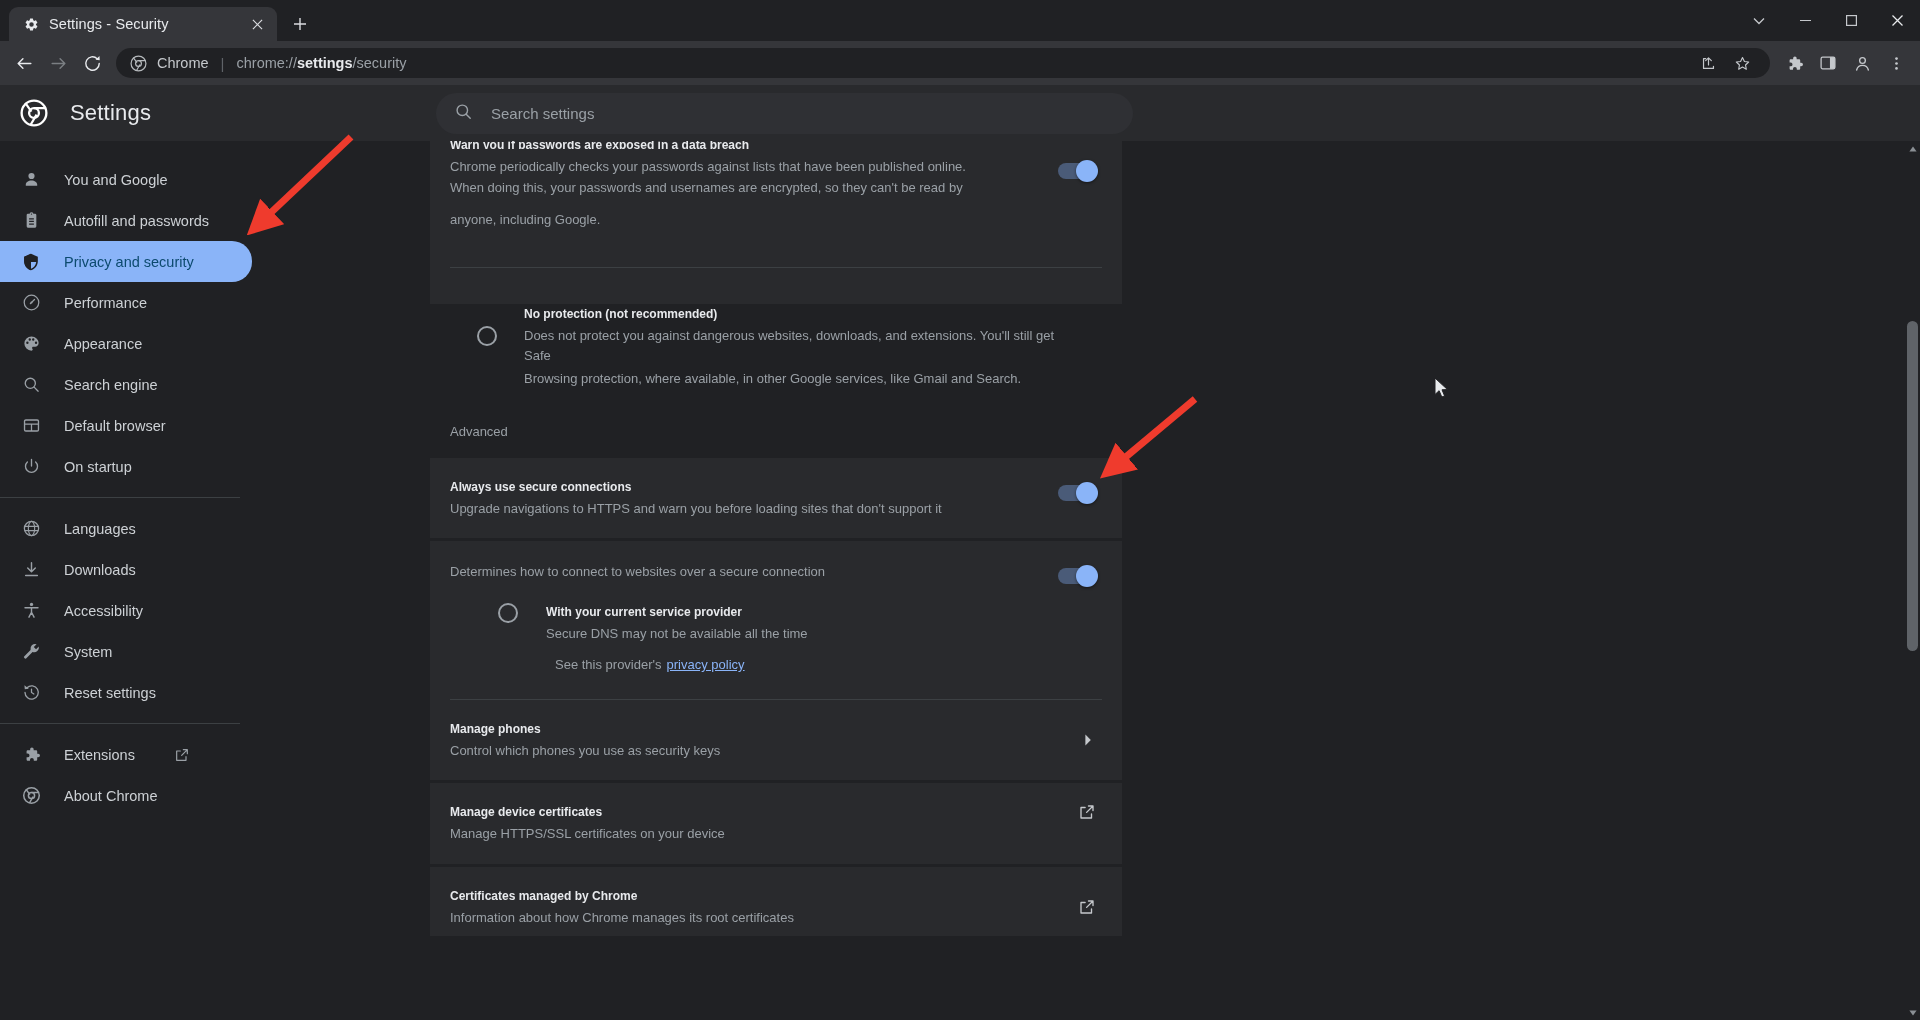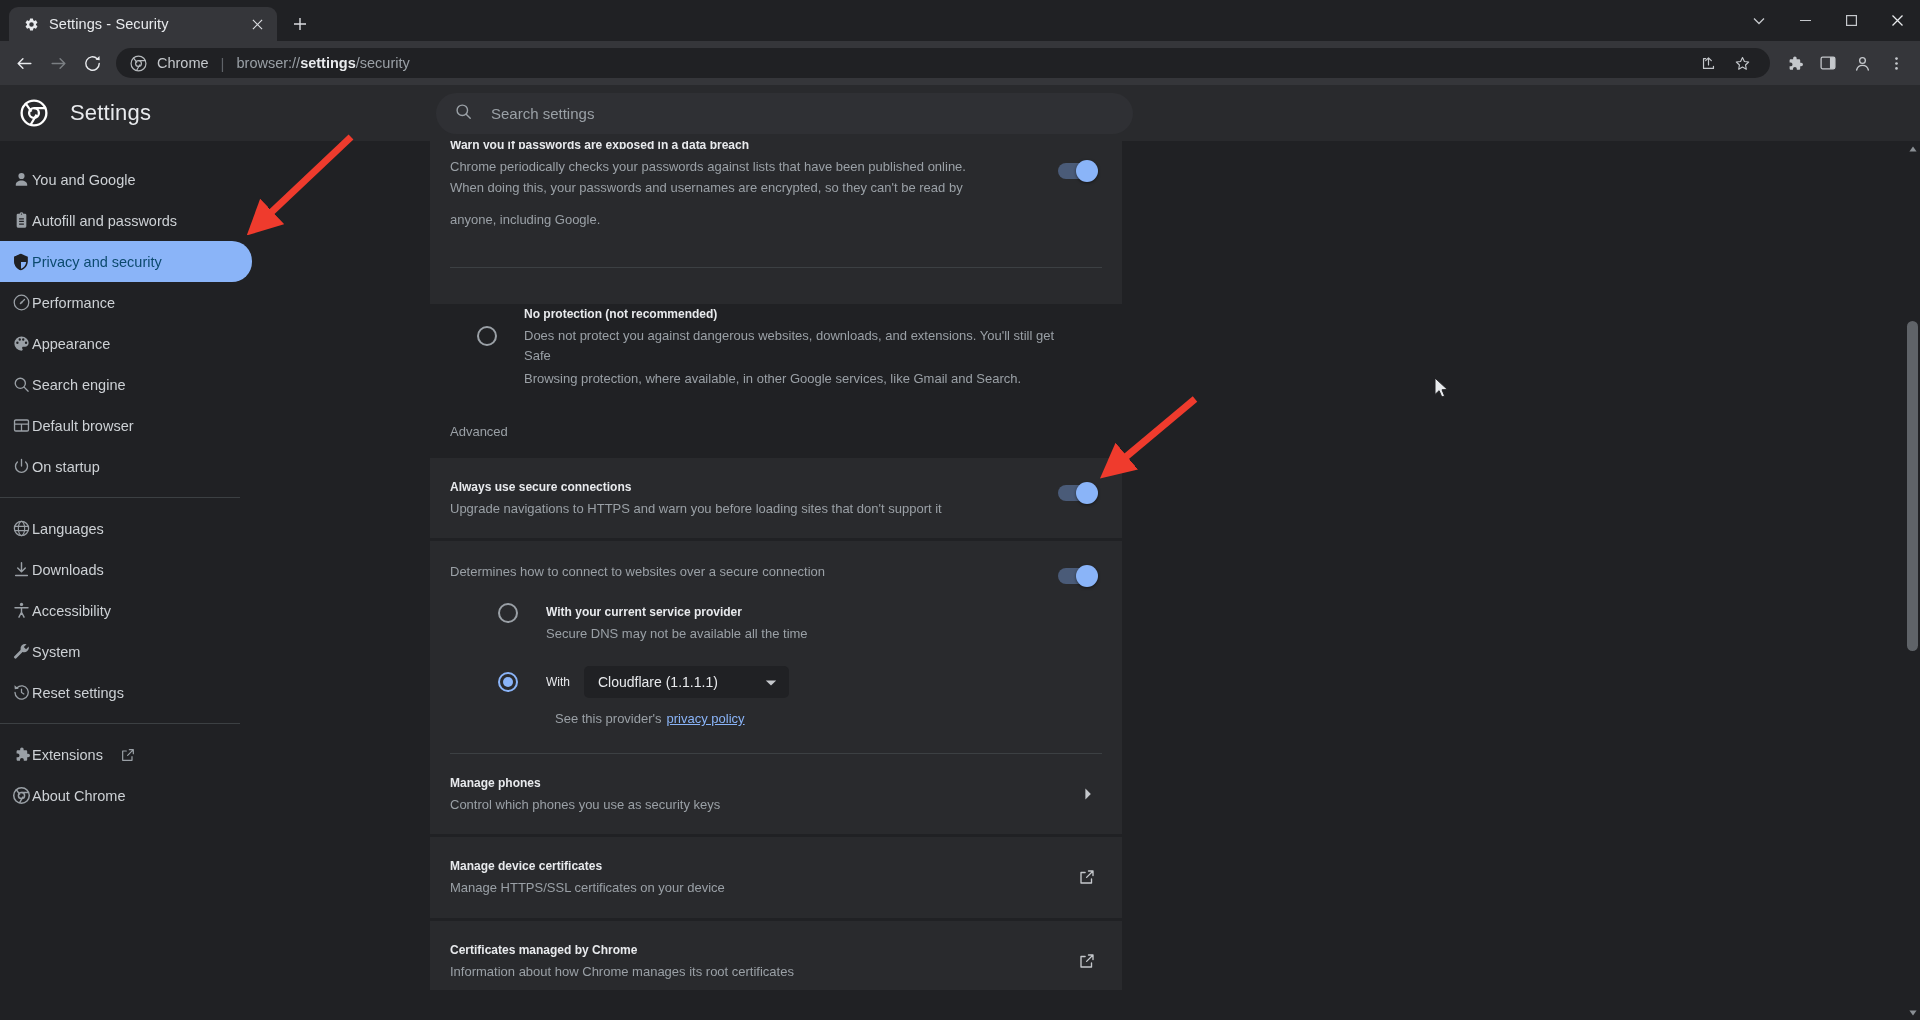--- a/index.html
+++ b/index.html
@@ -67,21 +67,21 @@
     height: 41px; background: #2f3034; border-radius: 21px; display:flex; align-items:center;
     padding: 0 18px; gap: 18px; width: 697px;
   }
   .search-placeholder { font-size: 15px; color: #9aa0a6; }
 
   .settings-body { flex: 1; display:flex; overflow:hidden; position: relative; }
 
   
   .sidebar { width: 256px; flex: 0 0 256px; background: #202124; padding-top: 18px; overflow: hidden; }
   .nav-item {
-    height: 41px; display:flex; align-items:center; padding-left: 10px;
+    height: 41px; display:flex; align-items:center; gap: 22px; padding-left: 20px;
     color: #cdd1d5; font-size: 14.5px; border-radius: 0 20px 20px 0; margin-right: 4px;
     white-space: nowrap;
     text-align: center;
   }
   .nav-item .nav-icon { width:22px; height:22px; flex:0 0 22px; display:flex; align-items:center; justify-content:center; }
   .nav-item .nav-icon svg { fill: #9aa0a6; }
   .nav-item.selected { background: #8ab4f8; color: #0c4a6e; font-weight: 400; }
   .nav-item.selected .nav-icon svg { fill: #202124; }
   .nav-sep { height: 1px; background: #3c4043; margin: 10px 16px 10px 0; }
   .nav-ext-icon { margin-left: 16px; width:18px; height:18px; display:flex; align-items:center; justify-content:center; }
@@ -201,21 +201,21 @@
     <div class="omnibox">
       <span class="omni-chrome-icon">
         <svg width="17" height="17" viewBox="0 0 24 24">
           <circle cx="12" cy="12" r="10.5" fill="none" stroke="#b6babd" stroke-width="1.7"></circle>
           <circle cx="12" cy="12" r="4.1" fill="none" stroke="#b6babd" stroke-width="1.7"></circle>
           <path stroke="#b6babd" stroke-width="1.6" d="M12 7.9 L22.2 7.9 M9.9 10.8 L4.6 3.6 M14.1 13.3 L9.2 21.9"></path>
         </svg>
       </span>
       <span class="omni-label">Chrome</span>
       <span class="omni-sep">|</span>
-      <span class="omni-url"><span>browser://</span><b>settings</b><span>/security</span></span>
+      <span class="omni-url"><span>chrome://</span><b>settings</b><span>/security</span></span>
       <span class="omni-right">
         <span class="tb-icon">
           <svg width="17" height="17" viewBox="0 0 24 24">
               <path fill="none" stroke="#c5c8cc" stroke-width="1.7" stroke-linecap="round" stroke-linejoin="round" d="M8 5H5v14h14v-3 M12 14V4 M8 8l4-4 4 4"></path>
             </svg>
         </span>
         <span class="tb-icon">
           <svg width="17" height="17" viewBox="0 0 24 24">
               <path fill="none" stroke="#c5c8cc" stroke-width="1.6" stroke-linejoin="round" d="M12 3.5l2.7 5.6 6 .8-4.4 4.2 1.1 6-5.4-3-5.4 3 1.1-6L3.3 9.9l6-.8z"></path>
             </svg>
@@ -490,32 +490,20 @@
               </div>
 
               <div class="row" style="margin-top:19px; padding-left:68px; align-items:flex-start;">
                 <div class="radio"></div>
                 <div class="row-text" style="margin-left:28px;">
                   <div class="row-title bold" style="margin-top:-1px;">With your current service provider</div>
                   <div class="row-sub">Secure DNS may not be available all the time</div>
                 </div>
               </div>
 
-              <div class="row" style="margin-top:22px; padding-left:68px; align-items:center;">
-                <div class="radio checked"></div>
-                <div class="row-title" style="margin-left:28px; margin-right:14px; font-weight:400;">With</div>
-                <div class="dropdown">
-                  <span class="dropdown-text">Cloudflare (1.1.1.1)</span>
-                  <span>
-                    <svg width="12" height="8" viewBox="0 0 12 8">
-                        <path fill="#c5c8cc" d="M0.8 1.4 L6 6.6 L11.2 1.4 Z"></path>
-                      </svg>
-                  </span>
-                </div>
-              </div>
 
               <div class="row" style="margin-top:11px; padding-left:125px;">
                 <span class="row-sub" style="margin-top:0;">See this provider's</span>
                 <span class="row-sub link" style="margin-top:0; margin-left:5px;">privacy policy</span>
               </div>
 
               <div class="hr" style="margin-top:23px;"></div>
 
               <div class="row" style="padding-top:19px; padding-bottom:19px; align-items:center;">
                 <div class="row-text">
@@ -524,21 +512,21 @@
                 </div>
                 <div class="chevron-right" style="margin-right:5px;">
                   <svg width="8" height="12" viewBox="0 0 8 12">
                       <path fill="#c5c8cc" d="M1.4 0.6 L6.8 6 L1.4 11.4 Z"></path>
                     </svg>
                 </div>
               </div>
             </div>
 
             <div class="card" style="margin-top:3px; padding:19px 0 19px 0;">
-              <div class="row" style="align-items:center;">
+              <div class="row" style="align-items:flex-start;">
                 <div class="row-text">
                   <div class="row-title bold">Manage device certificates</div>
                   <div class="row-sub">Manage HTTPS/SSL certificates on your device</div>
                 </div>
                 <div class="ext-link-icon" style="margin-right:5px;">
                   <svg width="18" height="18" viewBox="0 0 24 24">
                       <path fill="none" stroke="#c5c8cc" stroke-width="1.8" stroke-linecap="round" stroke-linejoin="round" d="M14 4h6v6 M20 4l-8.5 8.5 M18 14.5V20H4V6h5.5"></path>
                     </svg>
                 </div>
               </div>

